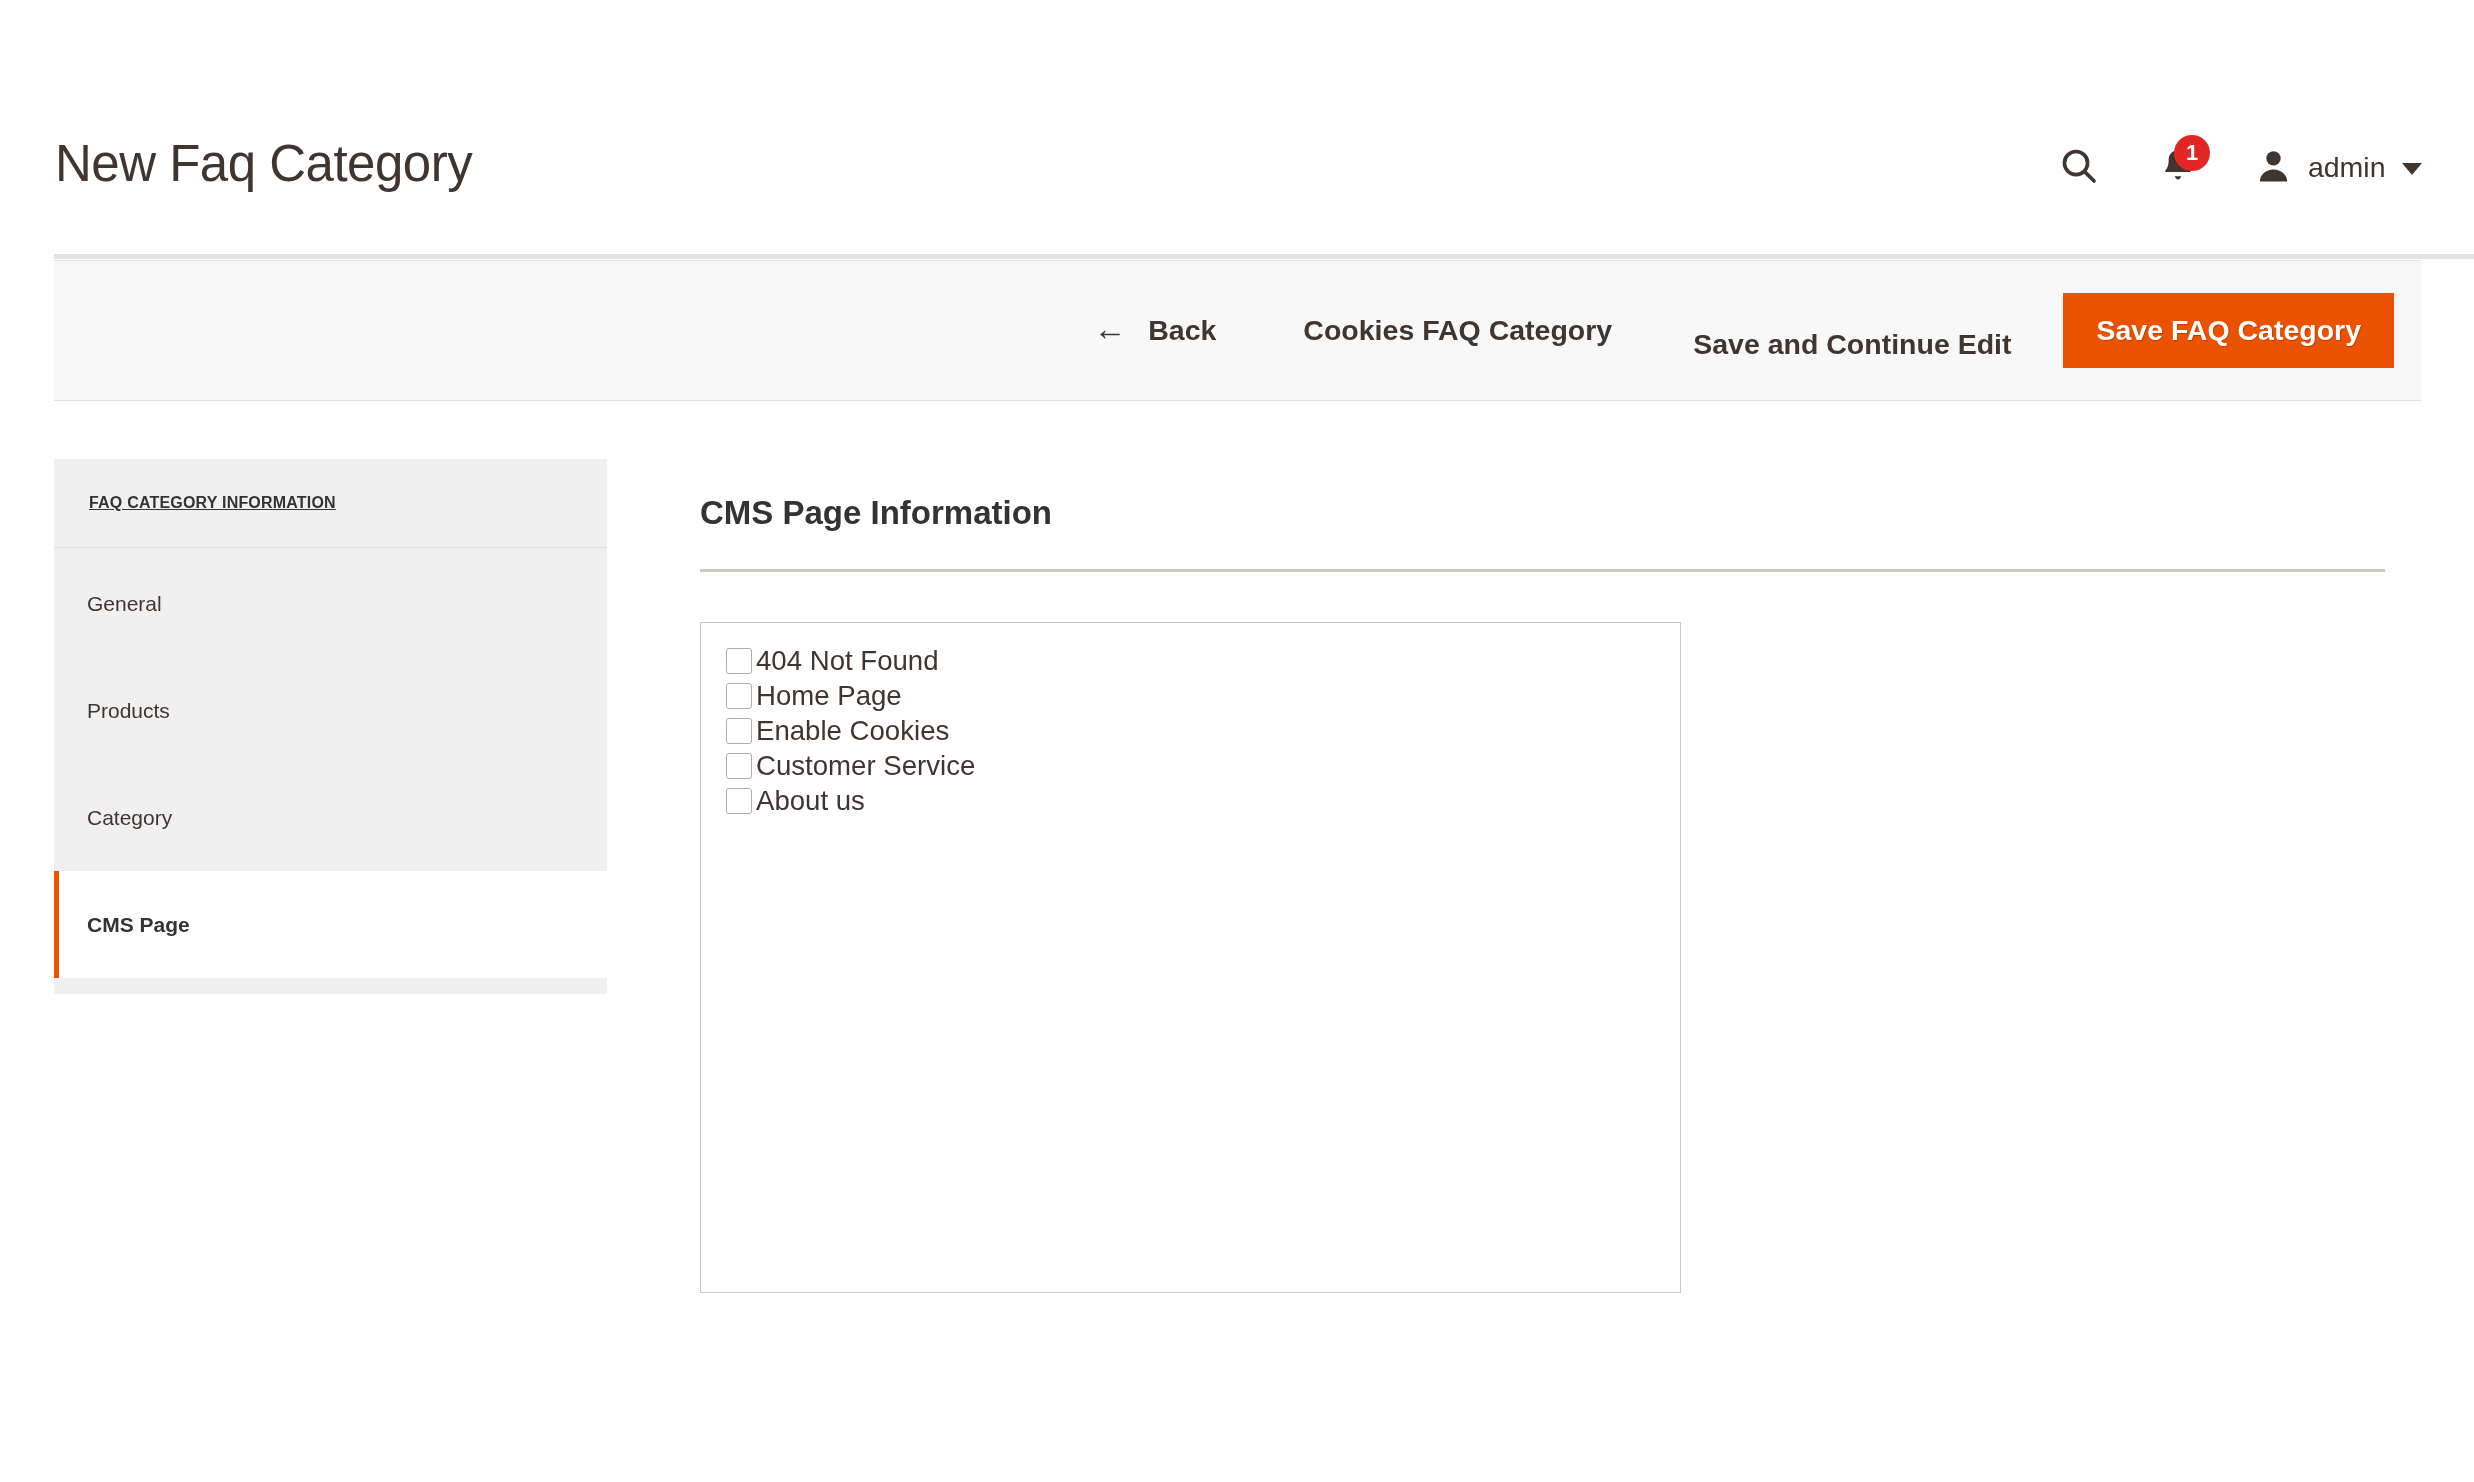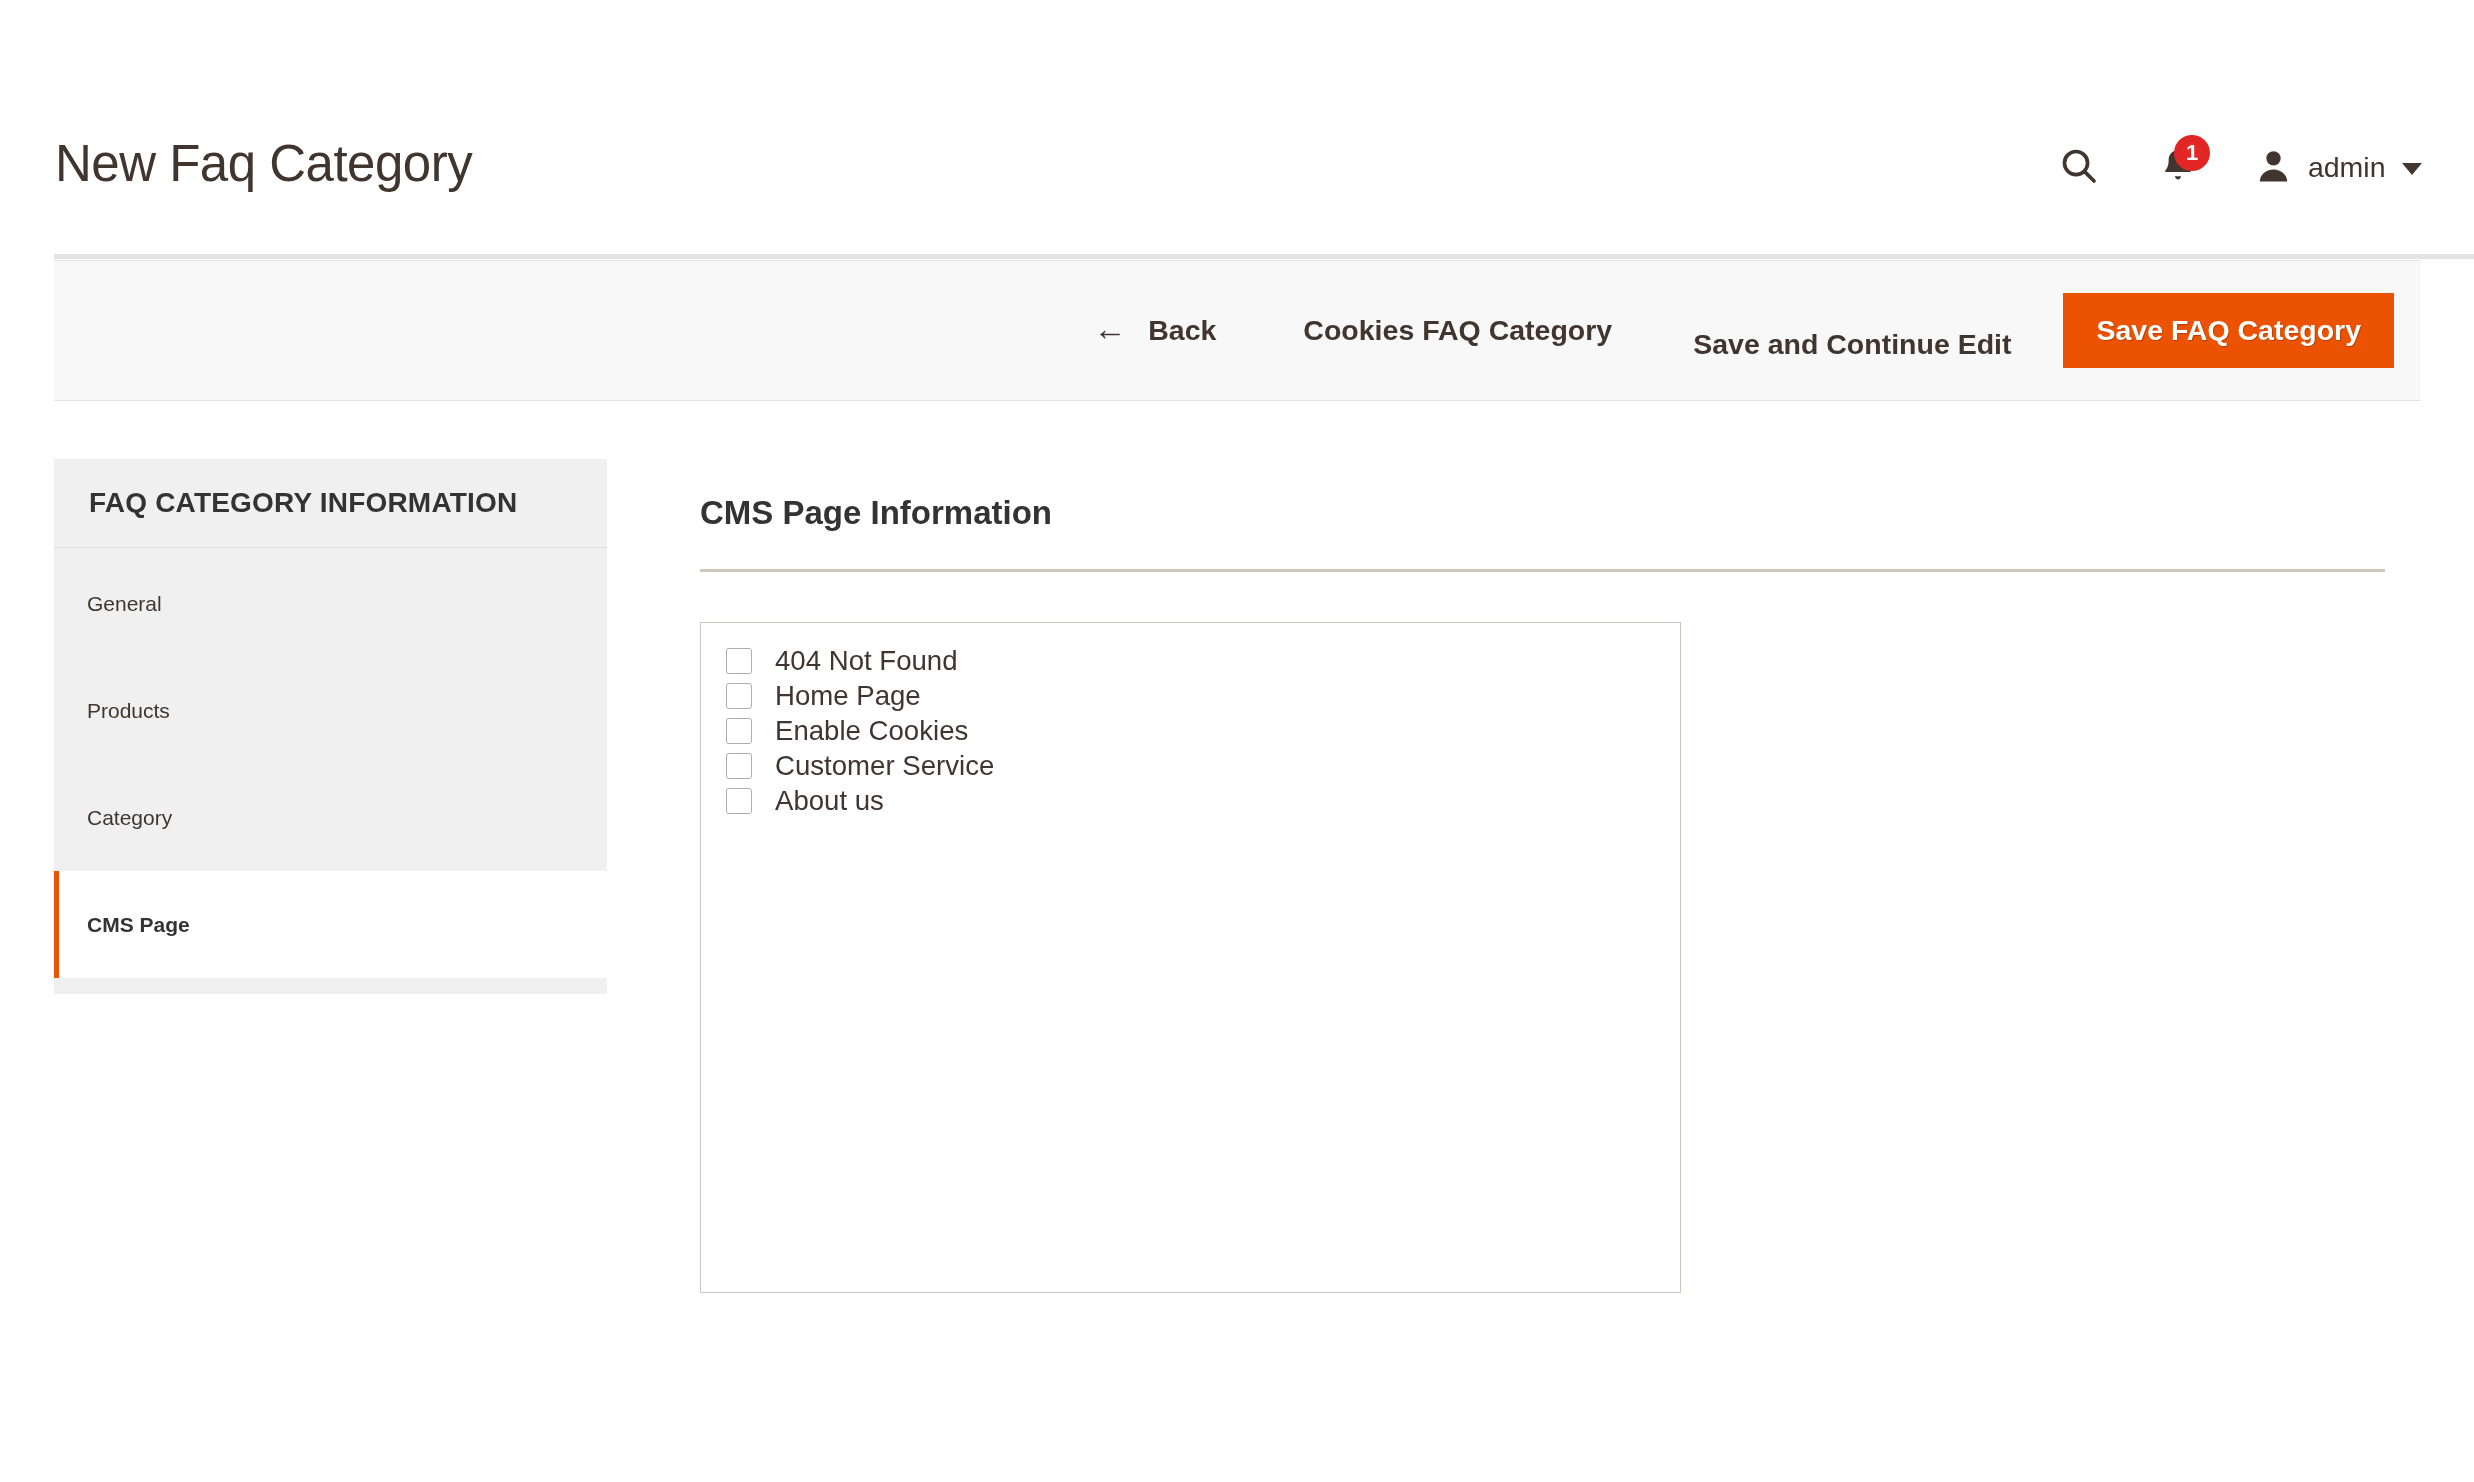--- a/index.html
+++ b/index.html
@@ -161,25 +161,26 @@
   }
   .sidebar-header {
     background: #f0f0f0;
     height: 89px;
     display: flex;
     align-items: center;
     padding-left: 35px;
     border-bottom: 0.9px solid #e0e0e0;
   }
   .sidebar-header-label {
-    font-size: 28px;
+    font-size: 16px;
     font-weight: 700;
     color: #333333;
     letter-spacing: 0.2px;
     line-height: 1;
+    text-decoration: underline;
   }
   .sidebar-items {
     background: #f0f0f0;
     padding-top: 1.8px;
   }
   .sidebar-item {
     height: 107px;
     display: flex;
     align-items: center;
     padding-left: 28px;
@@ -238,21 +239,21 @@
     height: 26px;
     border: 1.8px solid #adadad;
     border-radius: 2.8px;
     background: #ffffff;
     flex: 0 0 auto;
     cursor: pointer;
   }
   .cms-label {
     font-size: 27.6px;
     color: #41362f;
-    margin-left: 23px;
+    margin-left: 4px;
     line-height: 1;
     white-space: nowrap;
   }
 </style>
 </head>
 <body>
 
 <div class="page-header">
   <div class="page-title">New Faq Category</div>
 

